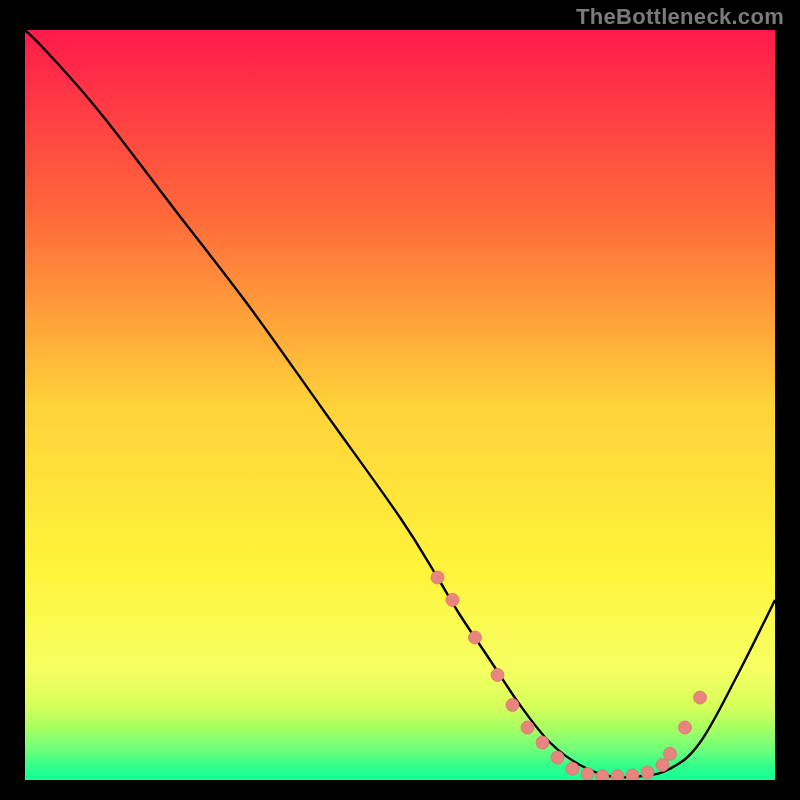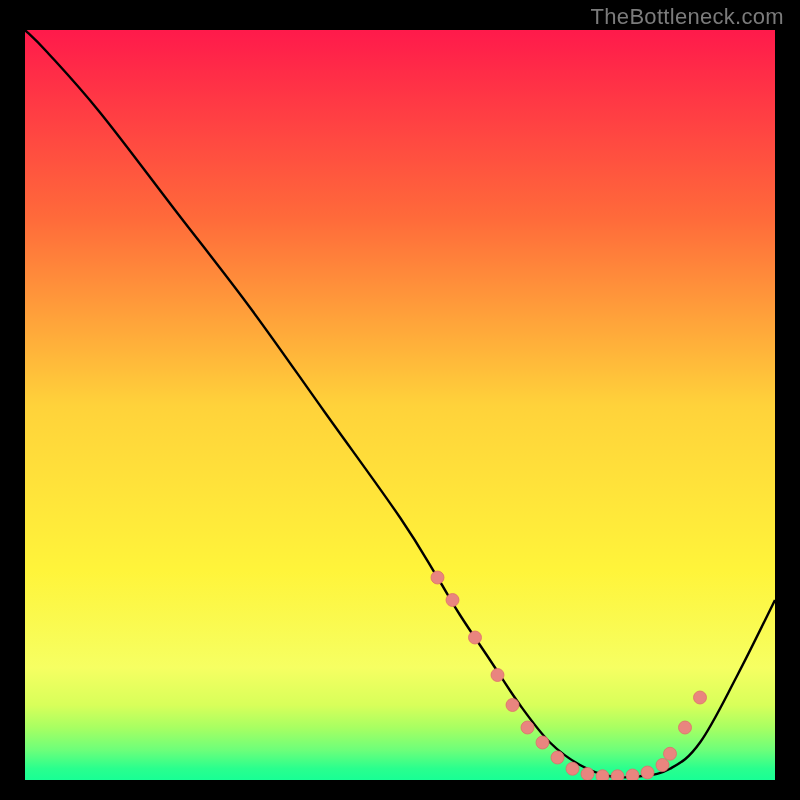--- a/index.html
+++ b/index.html
@@ -16,21 +16,21 @@
     width: 800px;
     height: 800px;
     background: #000;
   }
   .watermark {
     position: absolute;
     top: 4px;
     right: 16px;
     color: #7b7b7b;
     font-size: 22px;
-    font-weight: 400;
+    font-weight: 700;
     letter-spacing: 0.3px;
     z-index: 5;
   }
   .plot {
     position: absolute;
     top: 30px;
     left: 25px;
     width: 750px;
     height: 750px;
     overflow: hidden;

